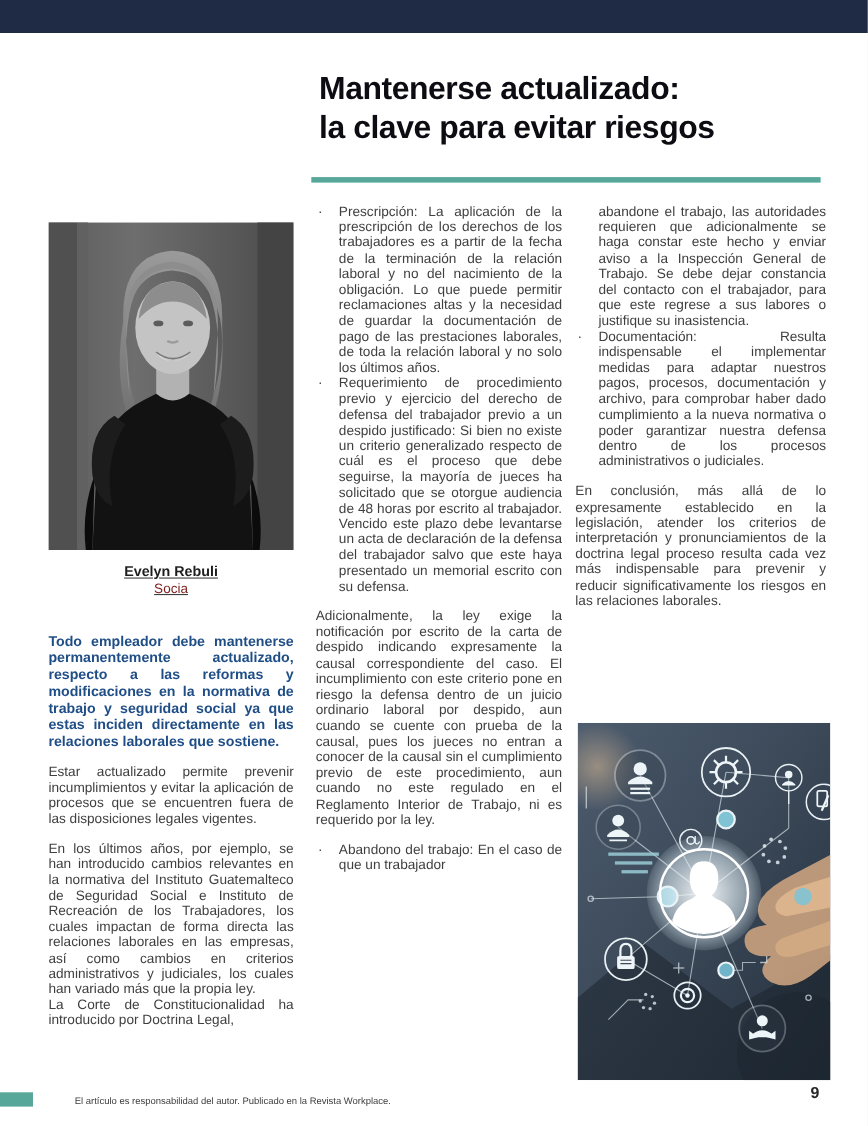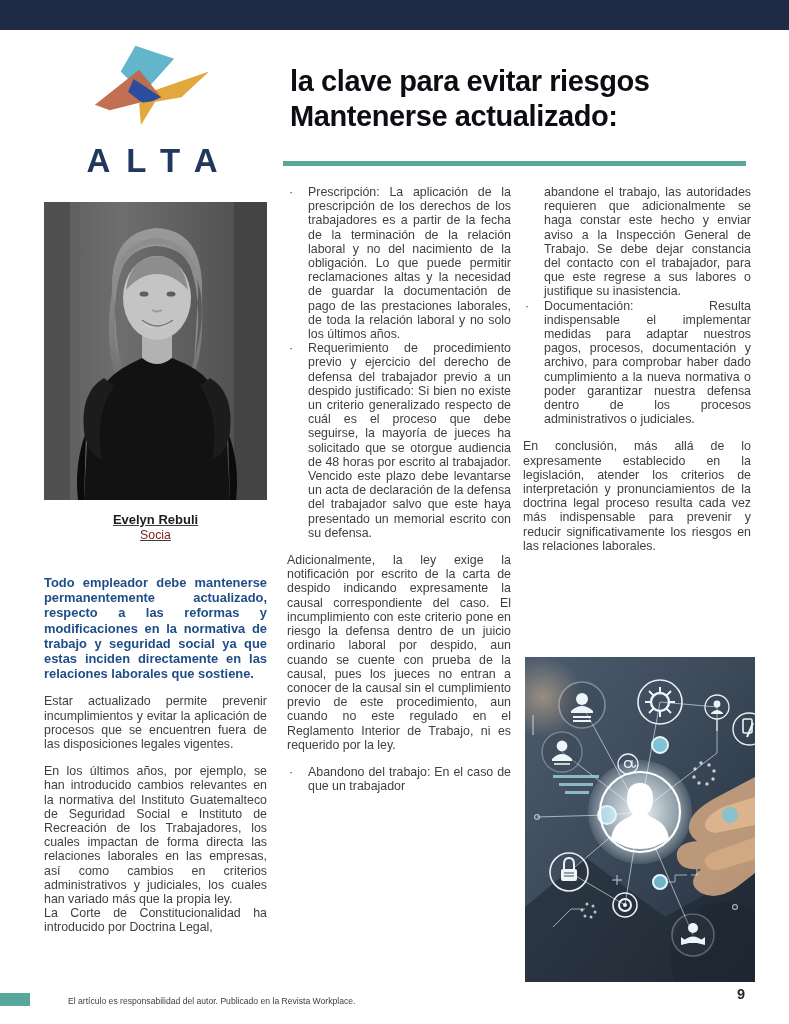--- a/index.html
+++ b/index.html
@@ -123,34 +123,24 @@
     color: #262626;
   }
 </style>
 </head>
 <body>
 
 <div class="page">
 
   <div class="topbar"></div>
 
-  <div class="logo-block">
-    <svg class="logo-bird" width="130" height="92" viewBox="0 0 140 100">
-      <polygon points="52,2 94,16 60,54 36,30" fill="#62b5ca"></polygon>
-      <polygon points="62,54 132,30 102,58 66,64" fill="#e2a83d"></polygon>
-      <polygon points="8,66 56,28 80,58 24,72" fill="#c06a4b" opacity="0.96"></polygon>
-      <polygon points="50,38 80,58 62,66 44,52" fill="#2c4c9c"></polygon>
-      <polygon points="56,64 74,62 58,88" fill="#e2a83d"></polygon>
-    </svg>
-    <div class="logo-word">ALTA</div>
-  </div>
 
   <div class="title">
+    <div>Mantenerse actualizado:</div>
     <div>la clave para evitar riesgos</div>
-    <div>Mantenerse actualizado:</div>
   </div>
   <div class="title-rule"></div>
 
   <div class="col col1">
     <div class="portrait-wrap">
       <svg width="223" height="298" viewBox="0 0 223 298">
         <defs>
           <linearGradient id="bgGrad" x1="0" y1="0" x2="1" y2="0">
             <stop offset="0" stop-color="#5c5c5c"></stop>
             <stop offset="0.35" stop-color="#6e6e6e"></stop>

